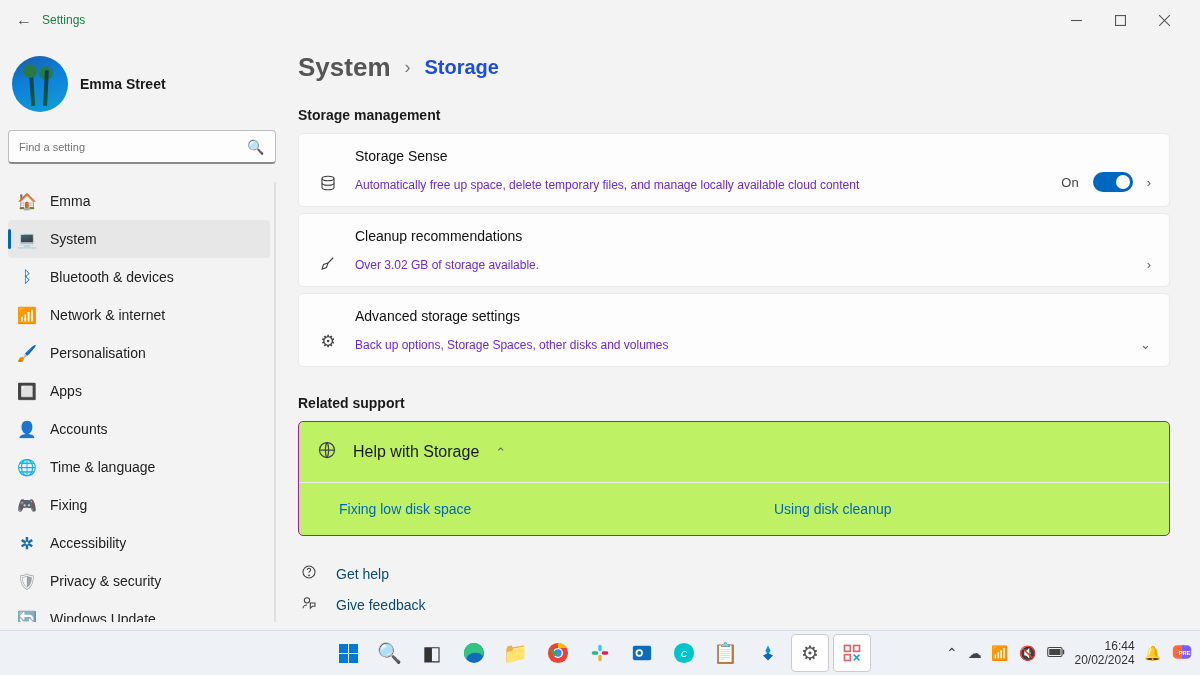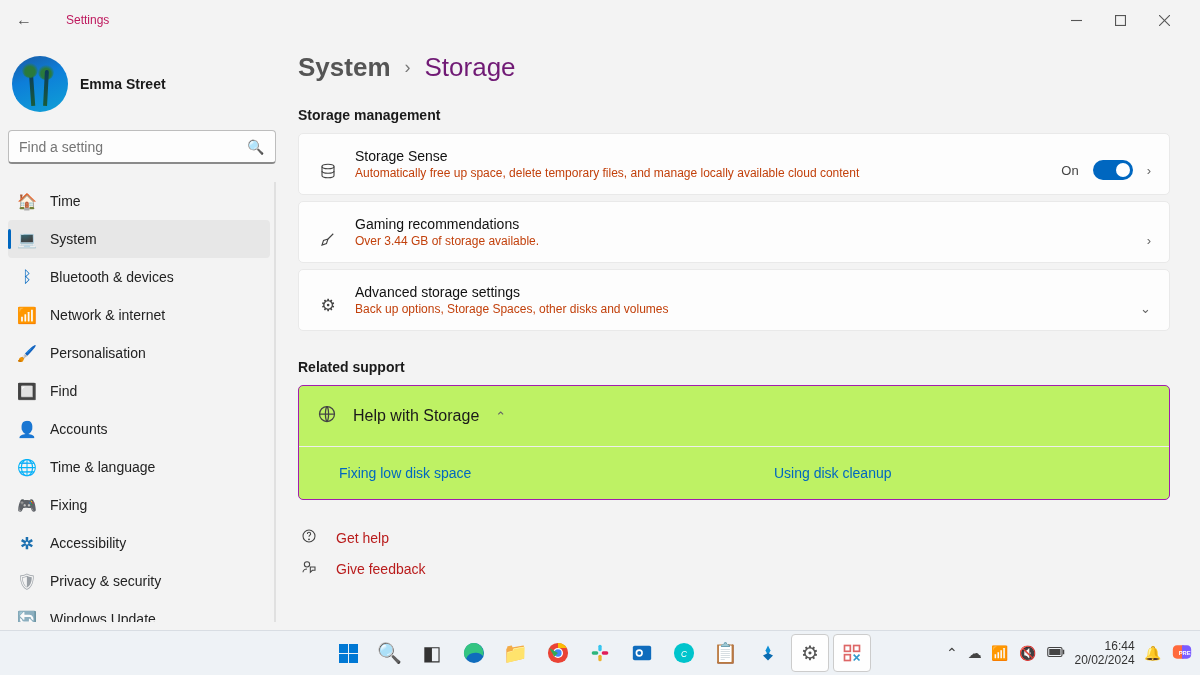--- a/index.html
+++ b/index.html
@@ -1,65 +1,65 @@
 <!DOCTYPE html>
 <html><head>
 <meta charset="utf-8">
 <style>
 *{box-sizing:border-box;margin:0;padding:0;font-family:"Segoe UI",Arial,sans-serif}
 body{background:#f3f3f3;width:1200px;height:675px;overflow:hidden;position:relative;color:#1a1a1a}
 .titlebar{display:flex;align-items:center;height:40px;padding:0 14px}
 .titlebar .back{width:20px;text-align:center;color:#555;font-size:16px}
-.titlebar .title{margin-left:32px;font-size:12px;color:#be185d}
+.titlebar .title{margin-left:8px;font-size:12px;color:#15803d}
 .titlebar .spacer{flex:1}
 .winbtn{width:44px;height:30px;display:flex;align-items:center;justify-content:center;color:#555}
 .winbtn svg{width:11px;height:11px}
 .container{display:flex;height:590px}
 .sidebar{width:290px;padding:8px 14px 8px 8px;display:flex;flex-direction:column}
 .profile{display:flex;align-items:center;gap:12px;margin:8px 4px 18px 4px}
 .avatar{width:56px;height:56px;border-radius:50%;background:linear-gradient(160deg,#1a5aa3 0%,#0d7ed9 40%,#0fa1d6 100%);position:relative;overflow:hidden}
 .avatar::before,.avatar::after{content:"";position:absolute;bottom:6px;background:linear-gradient(#0b3a5c,#1a5c3a);width:4px;height:36px;border-radius:2px 2px 0 0}
 .avatar::before{left:18px;transform:rotate(-4deg)}
 .avatar::after{left:32px;transform:rotate(3deg)}
 .palm{position:absolute;width:16px;height:16px;border-radius:50%;background:radial-gradient(circle at 50% 60%,#2a7a3c 40%,transparent 70%)}
 .palm.p1{top:6px;left:10px}
 .palm.p2{top:8px;left:26px}
 .username{font-size:14px;font-weight:600}
 .searchbox{display:flex;align-items:center;border:1px solid #bdbdbd;border-bottom:2px solid #8a8a8a;border-radius:4px;background:#fdfdfd;height:34px;padding:0 10px;margin-bottom:18px}
-.searchbox input{flex:1;border:none;outline:none;background:transparent;font-size:14px;color:#a21caf}
+.searchbox input{flex:1;border:none;outline:none;background:transparent;font-size:11px;color:#a21caf}
 .searchbox .sicon{color:#666;font-size:14px}
 .nav{flex:1;overflow:hidden;border-right:2px solid #e0e0e0;padding-right:4px}
 .navitem{display:flex;align-items:center;gap:14px;height:38px;padding:0 10px;border-radius:4px;font-size:14px;color:#222;position:relative;cursor:pointer}
 .navitem.active{background:#e7e7e7;font-weight:400}
 .navitem.active::before{content:"";position:absolute;left:0;top:9px;bottom:9px;width:3px;background:#0067c0;border-radius:2px}
 .navicon{width:18px;height:18px;display:flex;align-items:center;justify-content:center;font-size:16px}
 .main{flex:1;padding:12px 30px 0 8px;overflow:hidden}
 .breadcrumb{display:flex;align-items:center;gap:14px;margin-bottom:24px}
 .bc-parent{font-size:26px;font-weight:600;color:#555}
 .bc-sep{font-size:18px;color:#777}
-.bc-current{font-size:26px;font-weight:400;color:#701a75}
+.bc-current{font-size:20px;font-weight:700;color:#1d4ed8}
 .section-title{font-size:14px;font-weight:600;margin:8px 0 10px}
 .card{background:#fdfdfd;border:1px solid #e9e9e9;border-radius:5px;margin-bottom:6px}
 .row{display:flex;align-items:flex-end;padding:14px 18px;gap:16px;cursor:pointer}
 .row .ricon{width:22px;display:flex;justify-content:center;color:#444;font-size:17px}
 .row .rtext{flex:1}
 .row .rtitle{font-size:14px;color:#111}
-.row .rdesc{font-size:12px;color:#c2410c;margin-top:2px}
+.row .rdesc{font-size:12px;color:#6d28d9;margin-top:14px}
 .row .rtrail{display:flex;align-items:center;gap:14px;color:#444;font-size:13px}
 .chev{color:#666;font-size:13px}
 .toggle{width:40px;height:20px;background:#0067c0;border-radius:10px;position:relative}
 .toggle::after{content:"";position:absolute;right:3px;top:3px;width:14px;height:14px;background:#fff;border-radius:50%}
 .help-card{background:#bef264;border:1px solid #a21caf;border-radius:5px}
 .help-head{display:flex;align-items:center;padding:18px 18px;gap:16px;cursor:pointer}
 .help-links{display:flex;border-top:1px solid #eee}
 .help-links a{flex:1;padding:18px 40px;color:#0067c0;font-size:14px;text-decoration:none}
 .footer-links{margin-top:22px}
 .flink{display:flex;align-items:center;gap:18px;padding:6px 2px;font-size:14px;cursor:pointer}
 .flink .ficon{width:18px;color:#444;text-align:center;font-size:15px}
-.flink .ftxt{color:#b91c1c}
+.flink .ftxt{color:#0c4a6e}
 
 .taskbar{position:absolute;bottom:0;left:0;right:0;height:45px;background:#eef2f6;border-top:1px solid #d8dde3;display:flex;align-items:center}
 .taskbar .center{position:absolute;left:50%;transform:translateX(-50%);display:flex;gap:4px;align-items:center}
 .tbicon{width:38px;height:38px;display:flex;align-items:center;justify-content:center;border-radius:4px;font-size:20px}
 .tbicon.active{background:rgba(255,255,255,0.9);border:1px solid #ccc}
 .tray{position:absolute;right:8px;display:flex;align-items:center;gap:10px;font-size:12px;color:#333}
 .tray .tricon{font-size:14px;color:#444}
 .tray .clock{text-align:right;line-height:1.2}
 .winlogo{display:grid;grid-template-columns:9px 9px;grid-template-rows:9px 9px;gap:1px}
 .winlogo div{background:#0078d4}
@@ -98,41 +98,41 @@
         </div>
       <div class="username">Emma Street</div>
     </div>
     <div class="searchbox">
       <input placeholder="Find a setting" style="">
       <span class="sicon">🔍</span>
     </div>
     <div class="nav" id="navlist">
         <div class="navitem">
           <span class="navicon" style="">🏠</span>
-          <span>Time</span>
+          <span>Emma</span>
         </div>
         <div class="navitem active">
           <span class="navicon" style="">💻</span>
           <span>System</span>
         </div>
         <div class="navitem">
           <span class="navicon" style="color:#0067c0;">ᛒ</span>
           <span>Bluetooth &amp; devices</span>
         </div>
         <div class="navitem">
           <span class="navicon" style="color:#0a9bd6;">📶</span>
           <span>Network &amp; internet</span>
         </div>
         <div class="navitem">
           <span class="navicon" style="">🖌️</span>
           <span>Personalisation</span>
         </div>
         <div class="navitem">
           <span class="navicon" style="color:#5aa9e6;">🔲</span>
-          <span>Find</span>
+          <span>Apps</span>
         </div>
         <div class="navitem">
           <span class="navicon" style="color:#e38b4a;">👤</span>
           <span>Accounts</span>
         </div>
         <div class="navitem">
           <span class="navicon" style="color:#2a9ed6;">🌐</span>
           <span>Time &amp; language</span>
         </div>
         <div class="navitem">
@@ -186,22 +186,22 @@
 
     <div class="card">
       <div class="row">
         <div class="ricon">
             <svg width="18" height="18" viewBox="0 0 24 24" fill="none" stroke="#444" stroke-width="1.5">
               <path d="M19 5l-7 7"></path>
               <path d="M12 12l-6 2-2 6 6-2 2-6z"></path>
             </svg>
           </div>
         <div class="rtext">
-          <div class="rtitle">Gaming recommendations</div>
-          <div class="rdesc">Over 3.44 GB of storage available.</div>
+          <div class="rtitle">Cleanup recommendations</div>
+          <div class="rdesc">Over 3.02 GB of storage available.</div>
         </div>
         <div class="rtrail">
             <span class="chev">›</span>
           </div>
       </div>
     </div>
 
     <div class="card">
       <div class="row">
         <div class="ricon">⚙</div>

